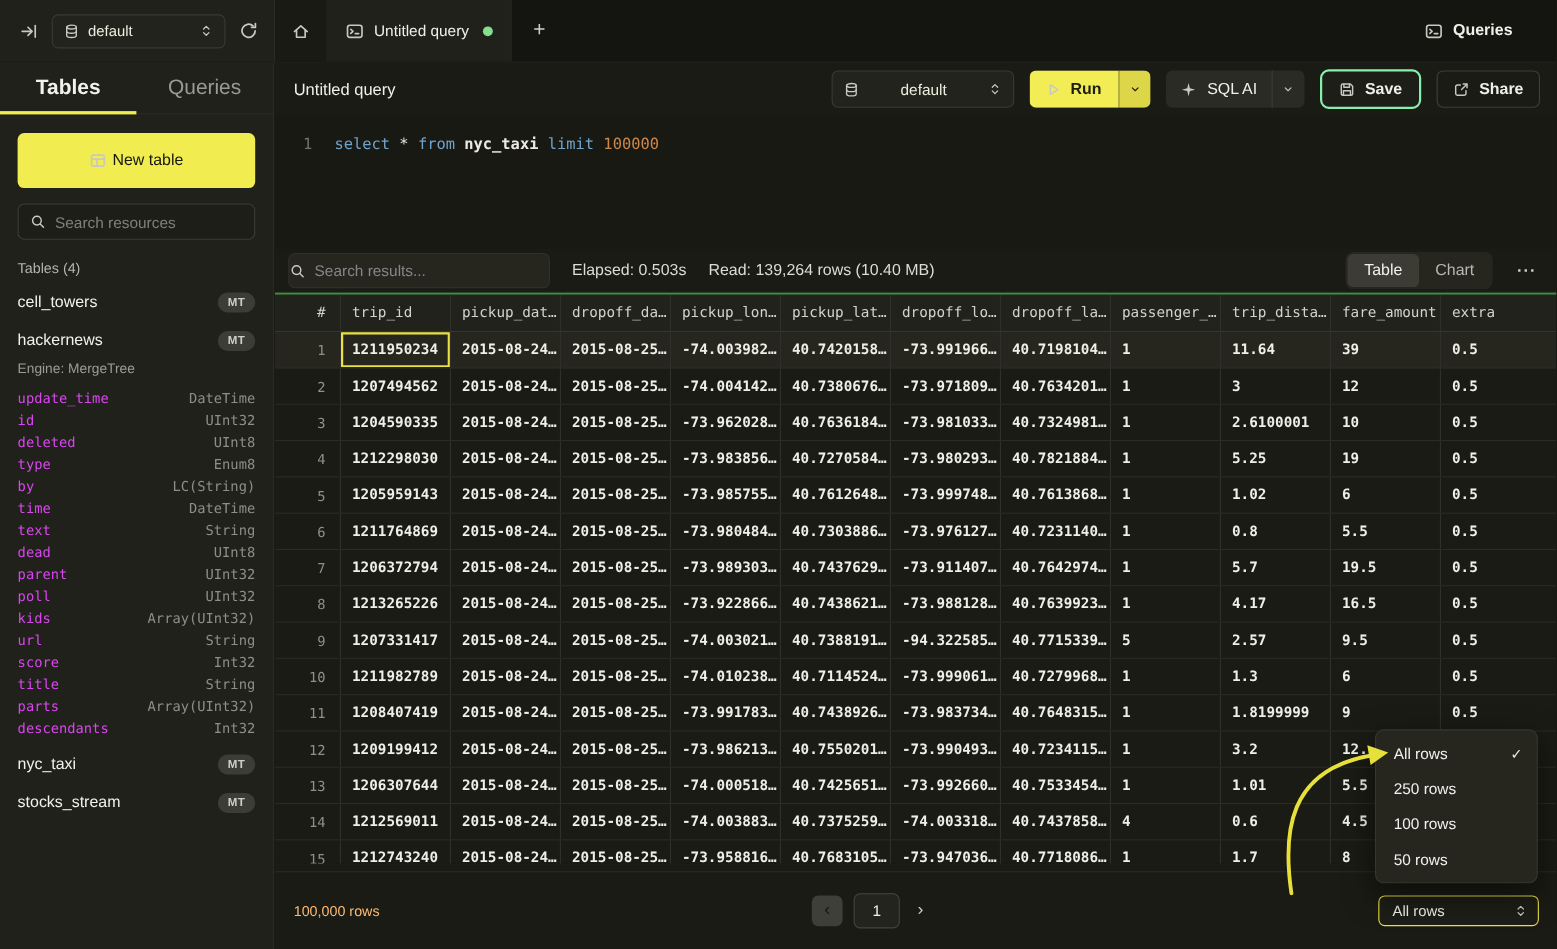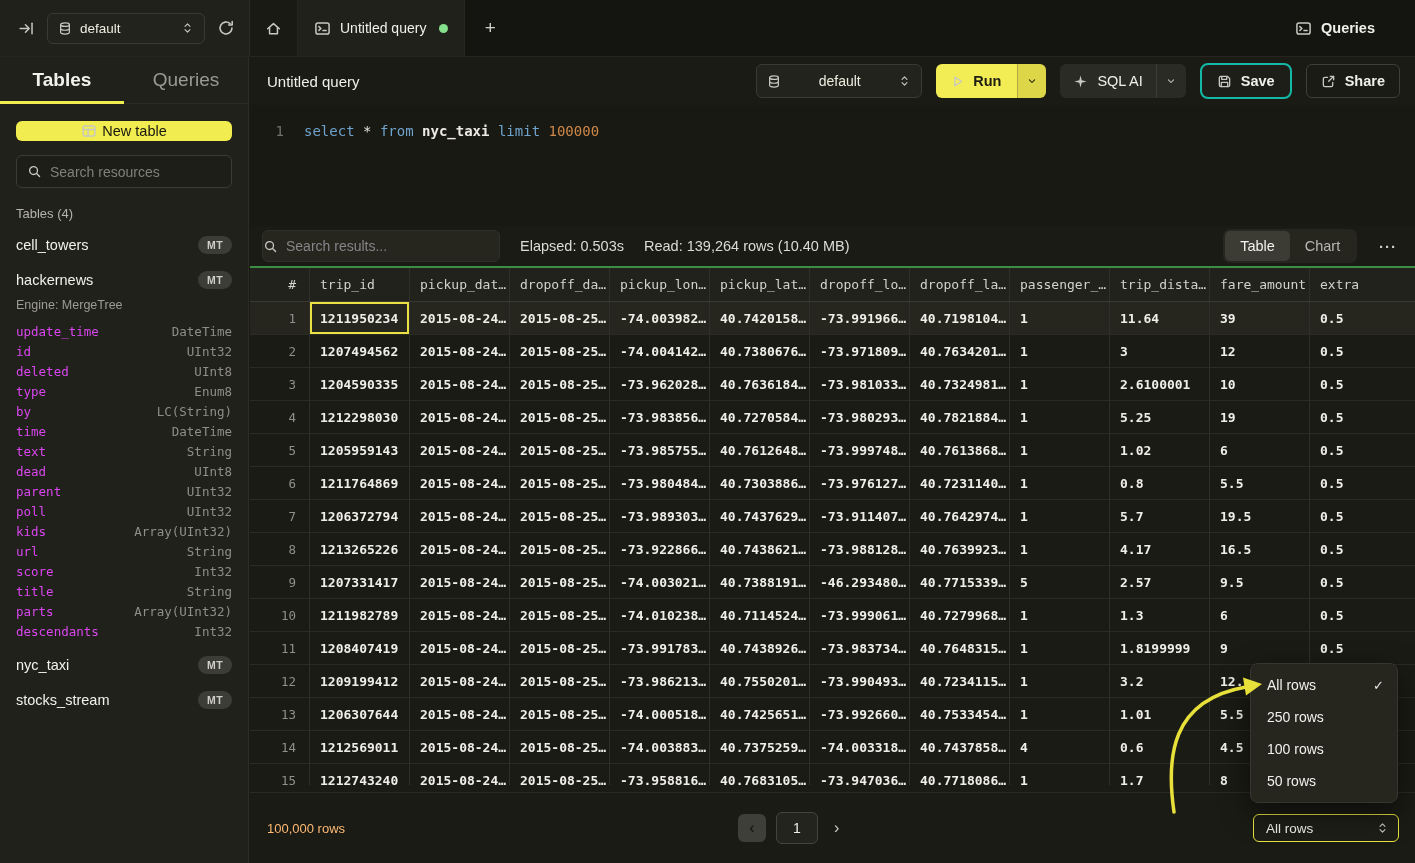--- a/index.html
+++ b/index.html
@@ -28,21 +28,21 @@
   .tab-plus { width:50px; justify-content:center; font-size:19px; color:#cfcfc9; border-right:none; }
   .tb-right { margin-left:auto; display:flex; align-items:center; padding-right:40px; }
   .queries-btn { display:flex; align-items:center; gap:9px; color:#f0f0ea; font-size:14.5px; font-weight:600; cursor:pointer; }
 
   
   .sidebar { position:absolute; top:57px; left:0; width:249px; bottom:0; background:#21211b; border-right:1px solid #2c2c25; }
   .sb-tabs { height:47px; display:flex; border-bottom:1px solid #2c2c25; position:relative; }
   .sb-tab { flex:1; display:flex; align-items:center; justify-content:center; font-size:19px; color:#9a9a94; cursor:pointer; position:relative;text-align:center; }
   .sb-tab.active { color:#f2f2ec; font-weight:700; }
   .sb-tab.active::after { content:""; position:absolute; left:0; right:0; bottom:-1px; height:3px; background:#f1ec4f; }
-  .new-table-btn { margin:17px 16px 0; height:20px; background:#f1ec4f; border-radius:6px; display:flex; align-items:center; justify-content:center; gap:5px; color:#17170f; font-size:14.5px; font-weight:500; cursor:pointer; }
+  .new-table-btn { margin:17px 16px 0; height:50px; background:#f1ec4f; border-radius:6px; display:flex; align-items:center; justify-content:center; gap:5px; color:#17170f; font-size:14.5px; font-weight:500; cursor:pointer; }
   .sb-search { margin:14px 16px 0; height:33px; border:1px solid #3c3c35; border-radius:6px; display:flex; align-items:center; gap:8px; padding:0 10px; color:#80807a; background:#1e1e18; }
   .sb-search input { flex:1; background:transparent; border:none; outline:none; color:#d8d8d2; font-size:14px; font-family:"Liberation Sans",sans-serif; }
   .sb-search input::placeholder { color:#80807a; }
   .sb-section { margin:18px 16px 4px; font-size:13px; color:#b5b5ad; }
   .sb-list { padding:0 16px; }
   .sb-table-row { display:flex; align-items:center; justify-content:space-between; margin-top:13px; height:22px; cursor:pointer; }
   .sb-table-name { font-size:14.5px; font-weight:500; color:#f2f2ec; }
   .mt-badge { background:#3d3d37; color:#cfcfc7; font-size:10.5px; font-weight:700; letter-spacing:.4px; border-radius:9px; padding:3px 9px; }
   .sb-engine { margin-top:7px; font-size:12.5px; color:#9c9c95; }
   .sb-cols { margin-top:9px; margin-bottom:6px; }
@@ -56,21 +56,21 @@
   .q-title { font-size:15px; color:#f0f0ea; }
   .q-controls { margin-left:auto; display:flex; align-items:center; gap:14px; }
   .q-db { width:166px; height:34px; justify-content:flex-start; }
   .q-db .lbl { flex:1; font-size:14px; }
   .run-btn { height:34px; border-radius:6px; overflow:hidden; display:flex; cursor:pointer; color:#1d1d12; }
   .run-main { background:#f2ed55; display:flex; align-items:center; gap:8px; padding:0 16px 0 14px; font-size:14.5px; font-weight:600; }
   .run-caret { background:#dcd648; width:29px; display:flex; align-items:center; justify-content:center; border-left:1px solid rgba(40,40,20,.25); }
   .sqlai-btn { height:34px; border-radius:6px; background:#2b2b25; display:flex; align-items:center; cursor:pointer; color:#f0f0ea; }
   .sqlai-main { display:flex; align-items:center; gap:9px; padding:0 13px; font-size:14.5px; }
   .sqlai-caret { width:30px; align-self:stretch; display:flex; align-items:center; justify-content:center; border-left:1px solid #3c3c35; color:#c5c5bf; }
-  .save-btn { height:36px; border:2px solid #14b8a6; background:#1e1e18; border-radius:8px; display:flex; align-items:center; gap:9px; padding:0 15px; font-size:14.5px; font-weight:600; color:#f0f0ea; cursor:pointer; }
+  .save-btn { height:36px; border:2px solid #86efac; background:#1e1e18; border-radius:8px; display:flex; align-items:center; gap:9px; padding:0 15px; font-size:14.5px; font-weight:600; color:#f0f0ea; cursor:pointer; }
   .share-btn { height:34px; border:1px solid #3f3f38; border-radius:6px; display:flex; align-items:center; gap:9px; padding:0 14px; font-size:14.5px; font-weight:600; color:#f0f0ea; cursor:pointer; }
 
   .editor { position:absolute; top:48px; left:0; right:0; height:121px; background:#191913; padding:16px 0 0 16px; }
   .code-line { display:flex; font-family:"DejaVu Sans Mono",monospace; font-size:14px; line-height:20px; }
   .line-no { width:18px; text-align:right; color:#72726c; margin-right:20px; }
   .tok-kw { color:#6fa3cc; } .tok-ident { color:#eceae2; font-weight:700; } .tok-num { color:#cf8848; } .tok-plain { color:#e8e8e2; }
 
   .results-toolbar { position:absolute; top:169px; left:0; right:0; height:40px; display:flex; align-items:center; padding:0 16px 0 12px; gap:20px; }
   .res-search { width:238px; height:32px; background:#26261f; border:1px solid #30302a; border-radius:6px; display:flex; align-items:center; gap:8px; padding:0 0; color:#87878a; }
   .res-search input { flex:1; background:transparent; border:none; outline:none; color:#d8d8d2; font-size:14px; font-family:"Liberation Sans",sans-serif; }
@@ -530,21 +530,21 @@
           <div class="td">16.5</div>
           <div class="td last">0.5</div>
         </div>
         <div class="g-row">
           <div class="td idx">9</div>
           <div class="td">1207331417</div>
           <div class="td">2015-08-24…</div>
           <div class="td">2015-08-25…</div>
           <div class="td">-74.003021…</div>
           <div class="td">40.7388191…</div>
-          <div class="td">-46.293480…</div>
+          <div class="td">-94.322585…</div>
           <div class="td">40.7715339…</div>
           <div class="td">5</div>
           <div class="td">2.57</div>
           <div class="td">9.5</div>
           <div class="td last">0.5</div>
         </div>
         <div class="g-row">
           <div class="td idx">10</div>
           <div class="td">1211982789</div>
           <div class="td">2015-08-24…</div>

